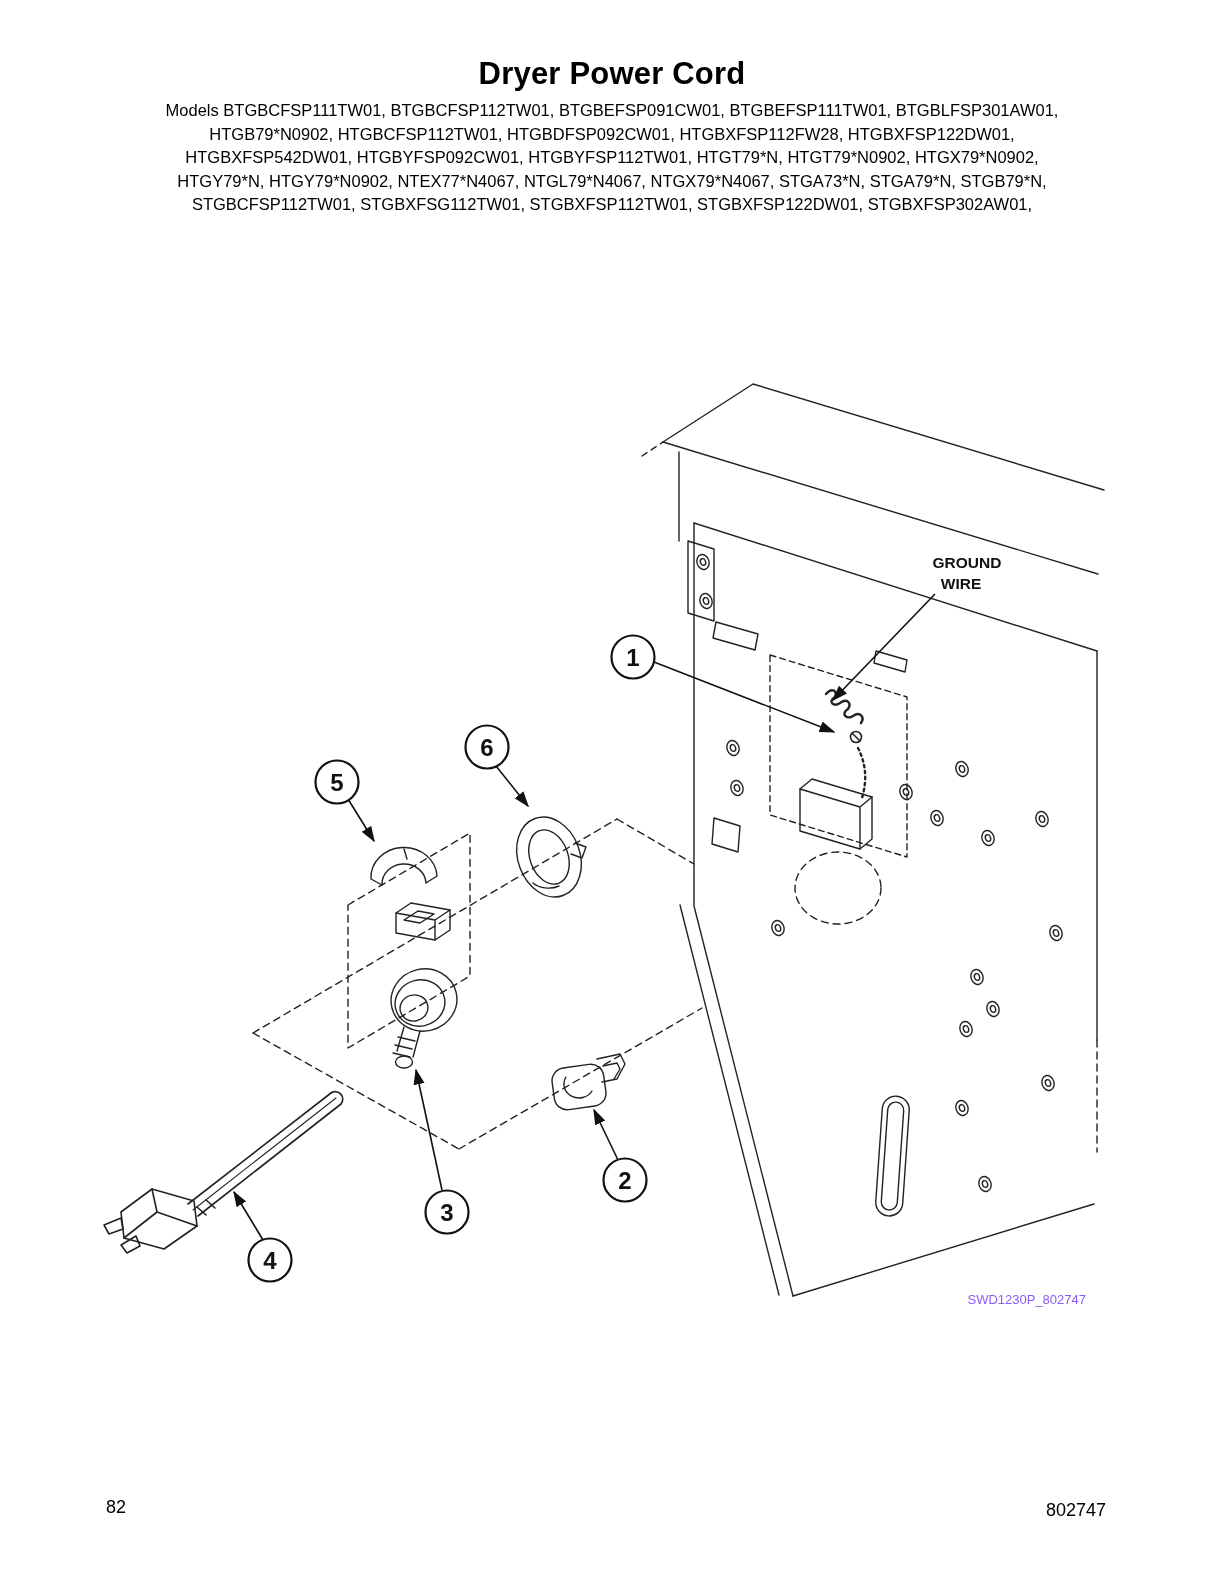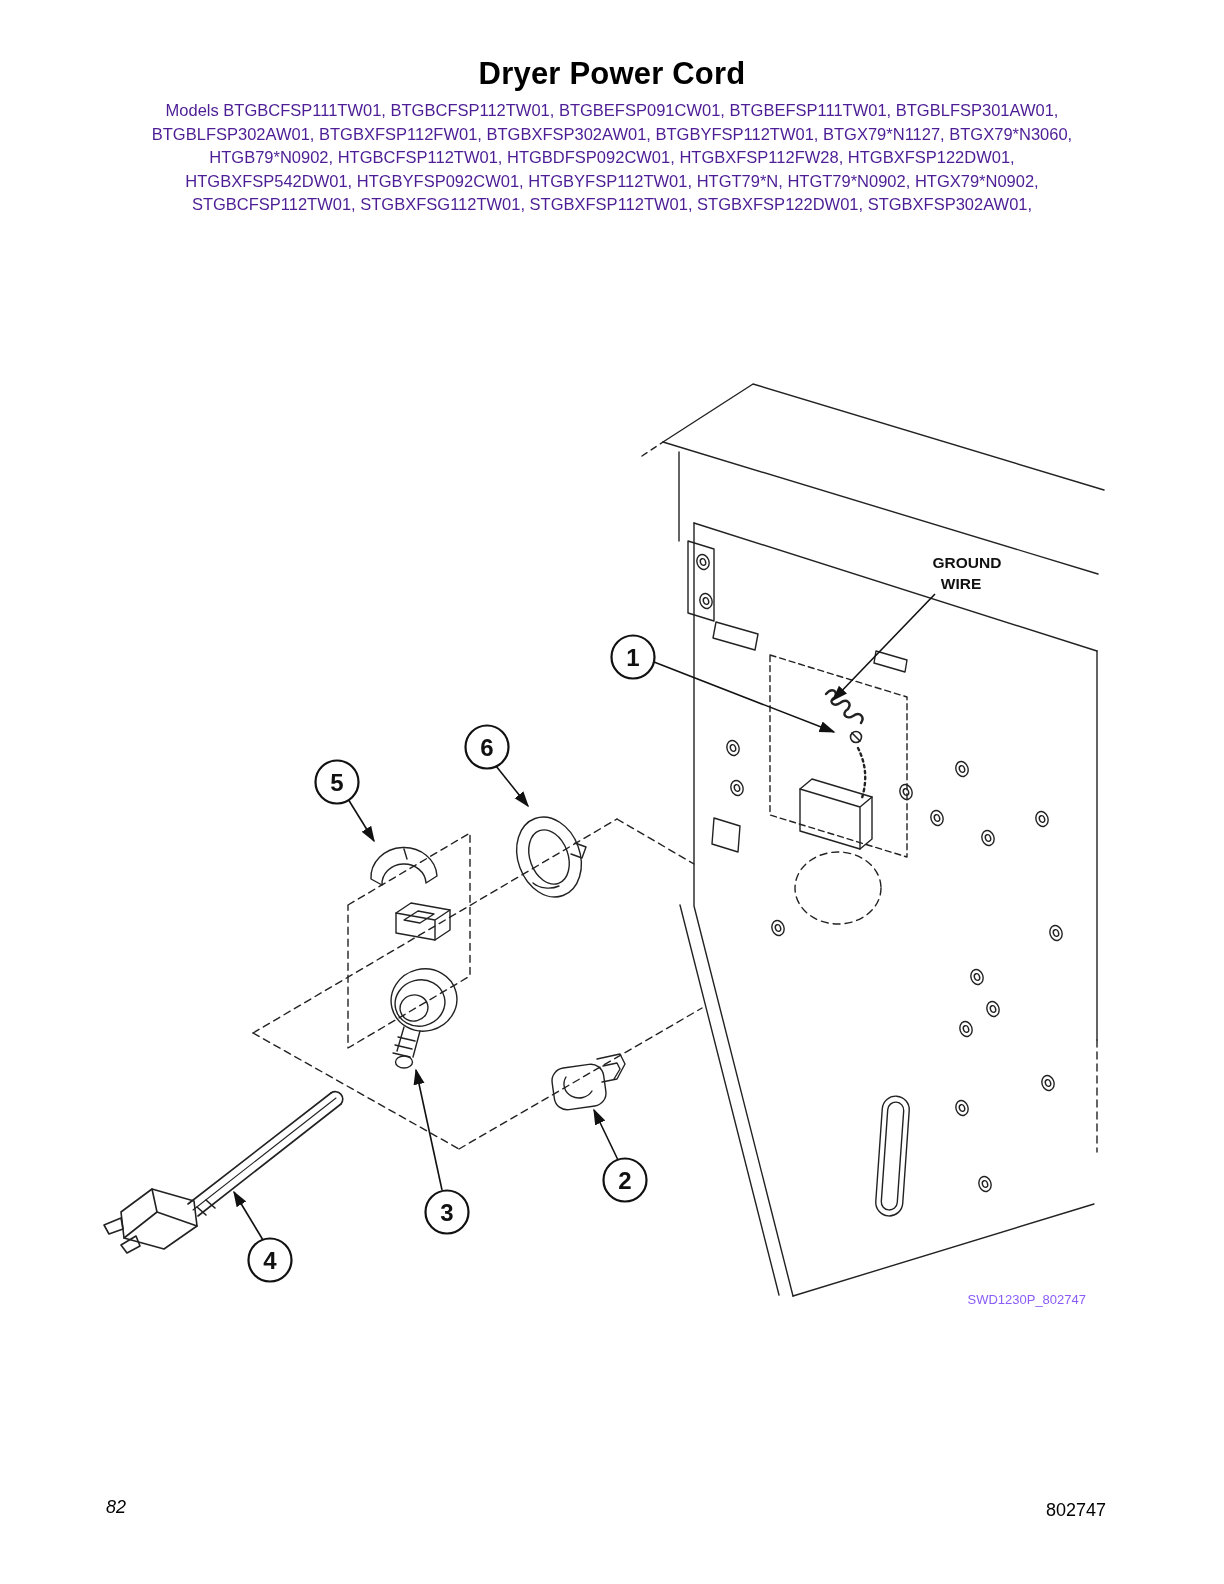--- a/index.html
+++ b/index.html
@@ -9,47 +9,47 @@
     background:#fff; color:#000;
     font-family:"Liberation Sans", sans-serif;
     overflow:hidden;
   }
   .title {
     position:absolute; top:56px; left:0; width:100%;
     text-align:center; font-size:31px; font-weight:700; letter-spacing:.2px;
   }
   .models {
     position:absolute; top:99px; left:55px; right:55px;
-    text-align:center; font-size:16.5px; line-height:23.5px; color:#4c1d95;
+    text-align:center; font-size:16.5px; line-height:23.5px; color:#000000;
   }
   .diagram { position:absolute; top:340px; left:0; }
   .drawing-number {
     position:absolute; top:1292px; right:138px;
     font-size:13px; color:#8b5cf6;
   }
-  .footer-page { position:absolute; top:1497px; left:106px; font-size:18px;font-style:italic; }
+  .footer-page { position:absolute; top:1497px; left:106px; font-size:18px; }
   .footer-copy {
     position:absolute; top:1500px; left:0; width:100%;
     text-align:center; font-size:15.5px; font-weight:700;
   }
   .footer-doc { position:absolute; top:1500px; right:118px; font-size:18px; }
   svg text { font-family:"Liberation Sans", sans-serif; }
 </style>
 </head>
 <body>
 
 <div class="page">
 
   <h1 class="title">Dryer Power Cord</h1>
 
   <div class="models">
     <div>Models BTGBCFSP111TW01, BTGBCFSP112TW01, BTGBEFSP091CW01, BTGBEFSP111TW01, BTGBLFSP301AW01,</div>
-    <div>BTGBLFSP302AW01, BTGBXFSP112FW01, BTGBXFSP302AW01, BTGBYFSP112TW01, BTGX79*N1127, BTGX79*N3060,</div>
     <div>HTGB79*N0902, HTGBCFSP112TW01, HTGBDFSP092CW01, HTGBXFSP112FW28, HTGBXFSP122DW01,</div>
     <div>HTGBXFSP542DW01, HTGBYFSP092CW01, HTGBYFSP112TW01, HTGT79*N, HTGT79*N0902, HTGX79*N0902,</div>
+    <div>HTGY79*N, HTGY79*N0902, NTEX77*N4067, NTGL79*N4067, NTGX79*N4067, STGA73*N, STGA79*N, STGB79*N,</div>
     <div>STGBCFSP112TW01, STGBXFSG112TW01, STGBXFSP112TW01, STGBXFSP122DW01, STGBXFSP302AW01,</div>
   </div>
 
   <svg class="diagram" width="1224" height="980" viewBox="0 340 1224 980" xmlns="http://www.w3.org/2000/svg">
     <defs>
       <marker id="arw" markerWidth="12" markerHeight="10" refX="9" refY="3.5" orient="auto">
         <path d="M0,0 L10,3.5 L0,7 Z" fill="#111"></path>
       </marker>
       <g id="hole">
         <ellipse rx="6" ry="7.6" fill="none"></ellipse>

